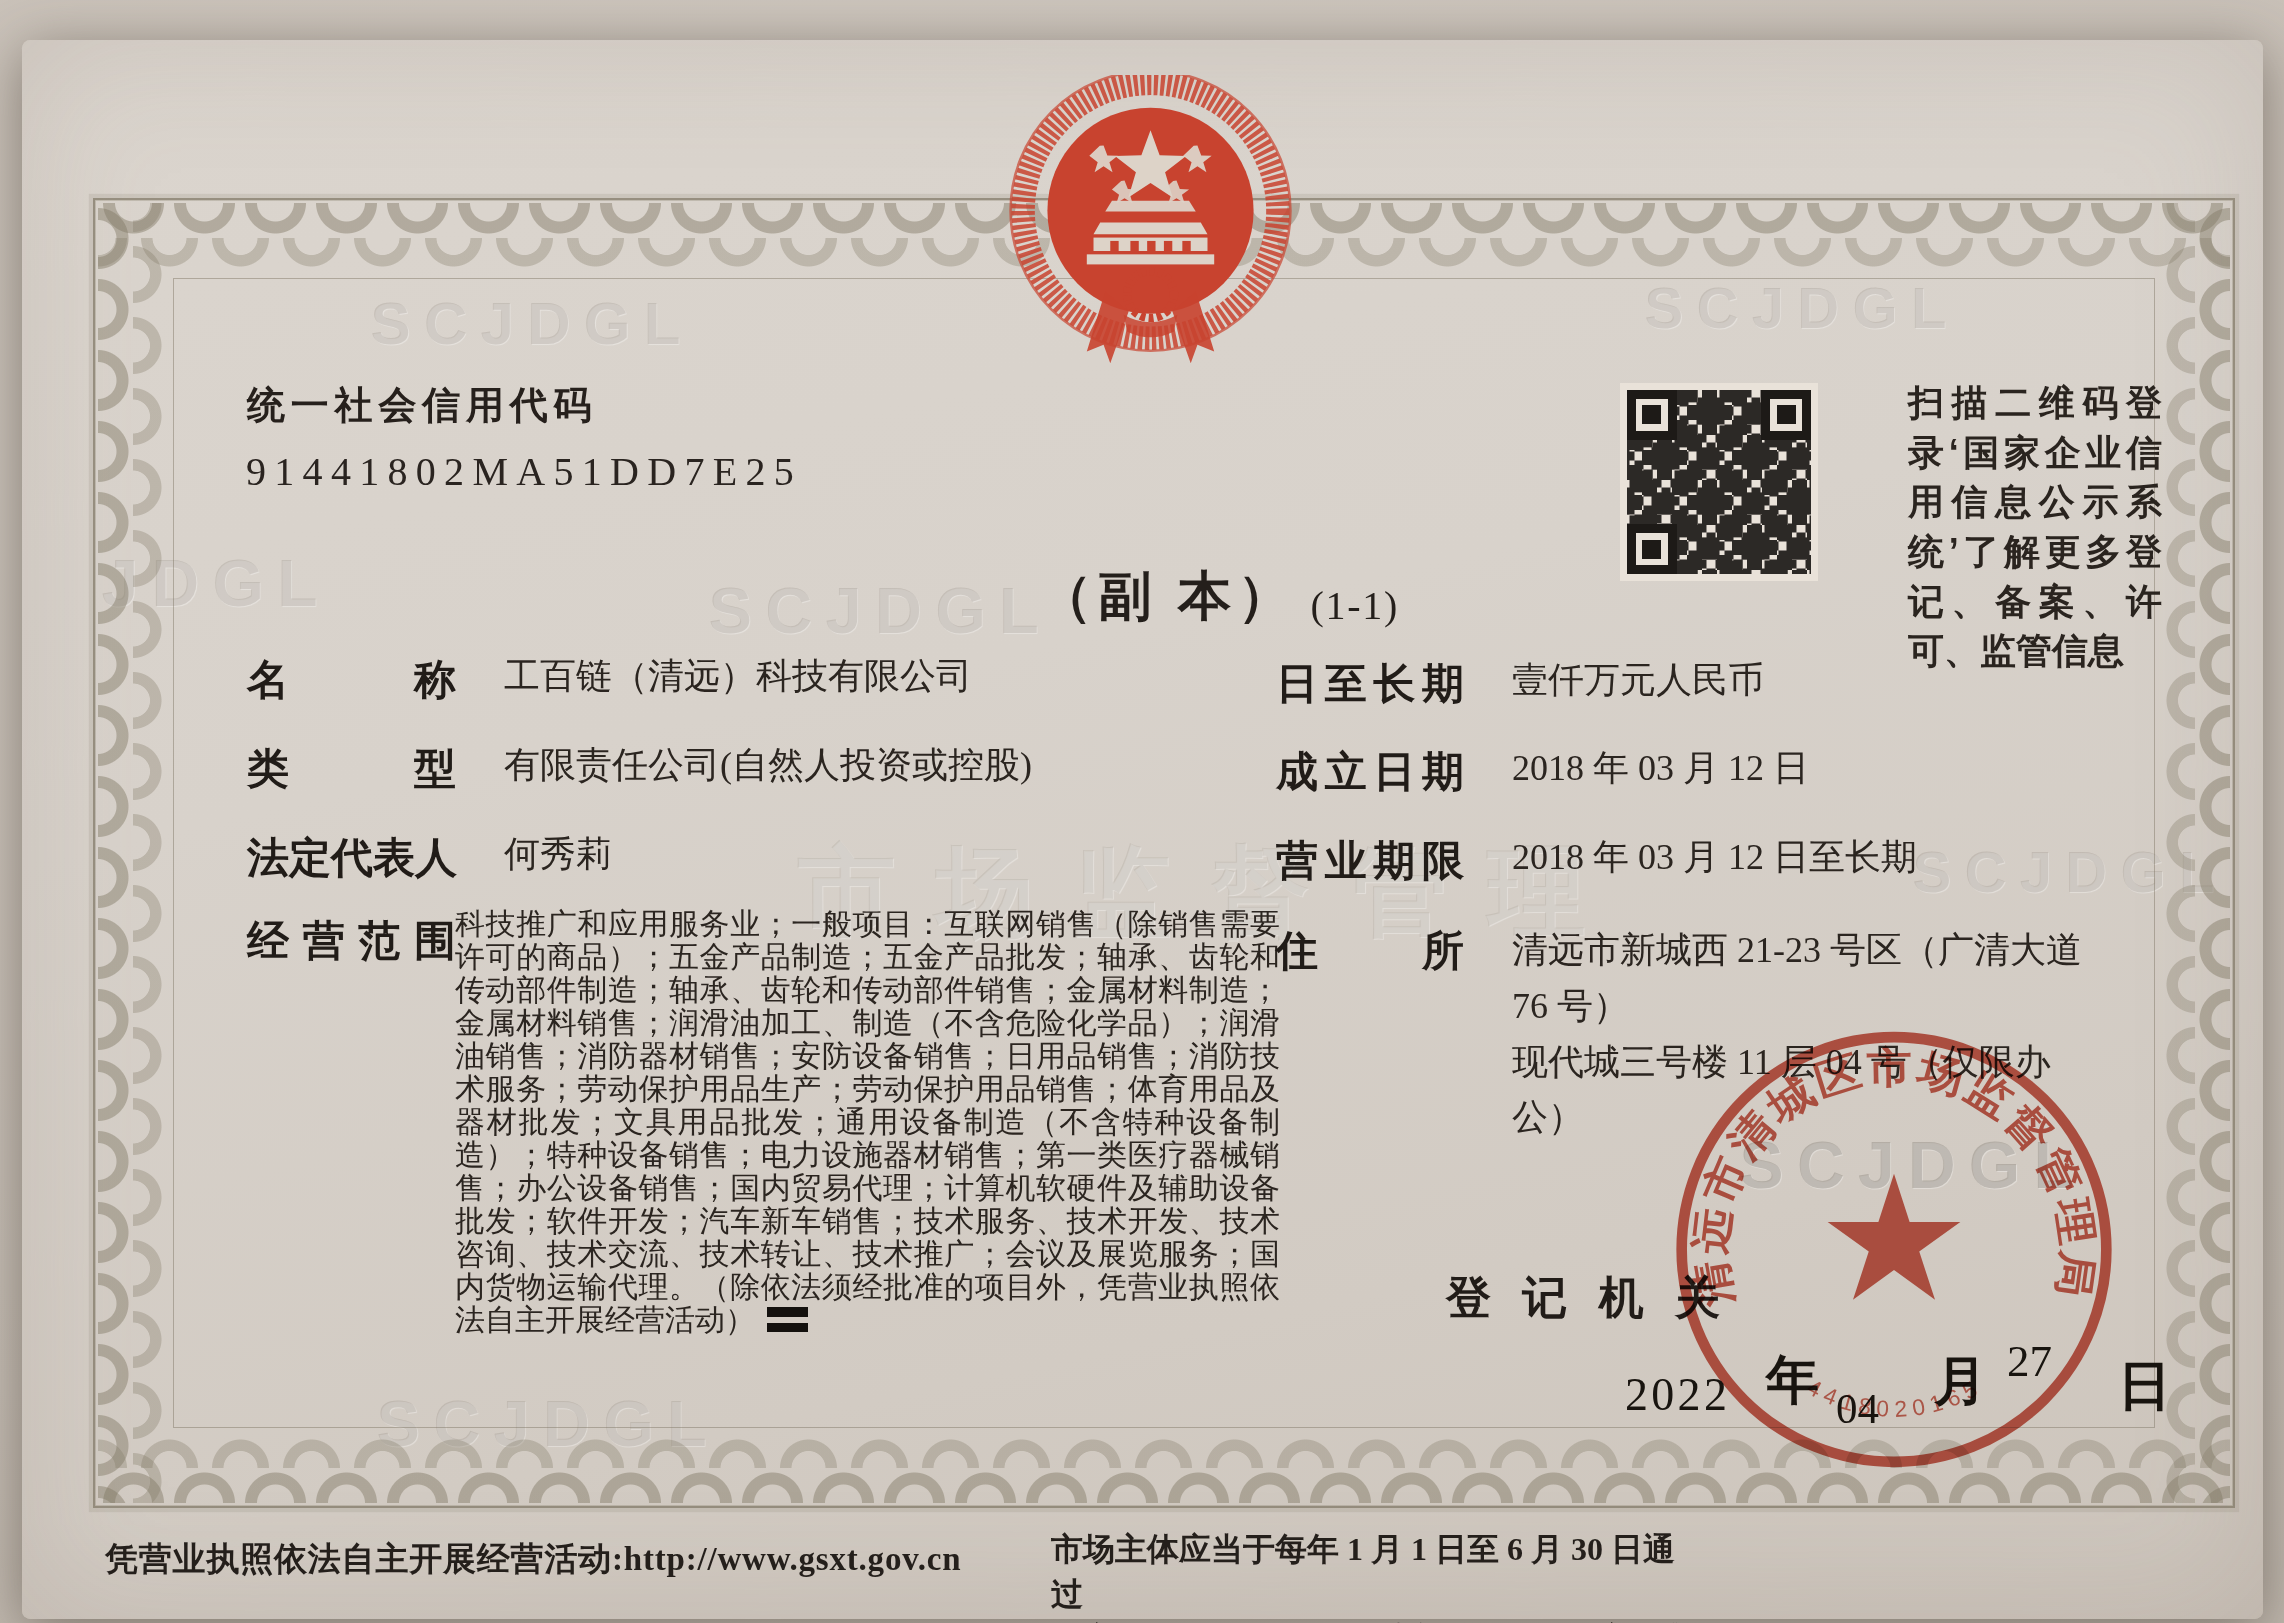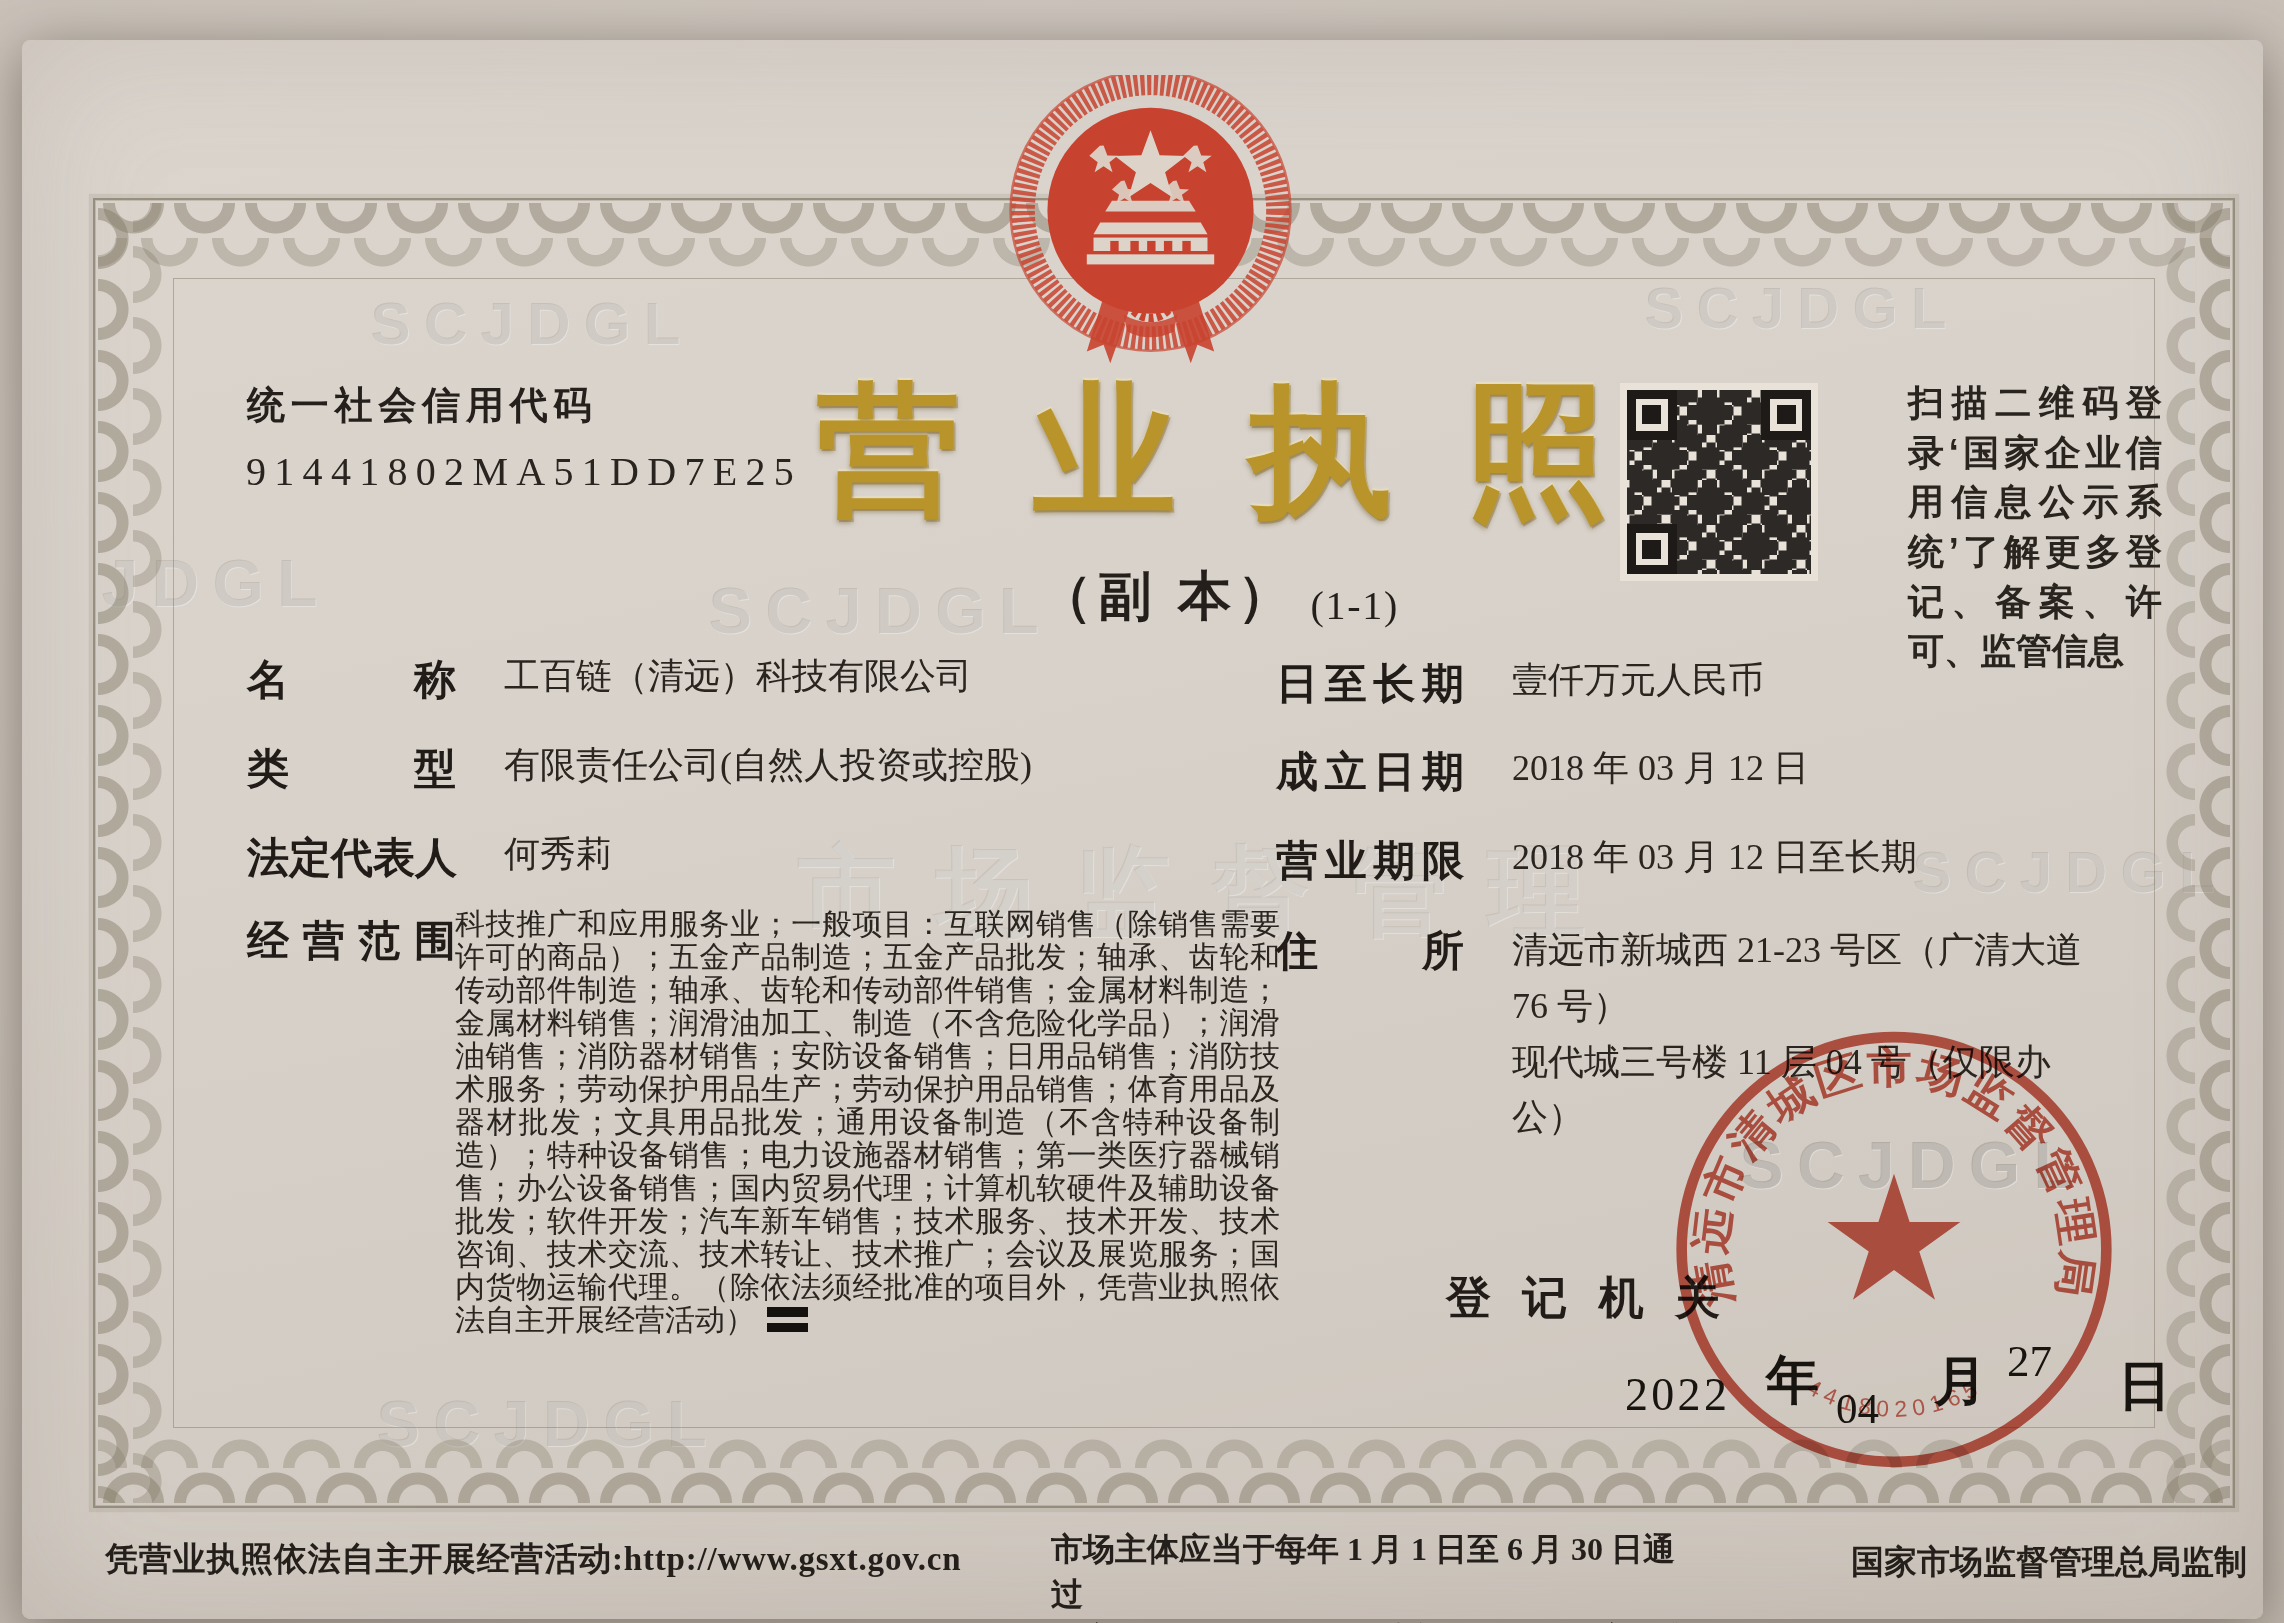--- a/index.html
+++ b/index.html
@@ -162,21 +162,20 @@
     <rect x="210" y="198" width="10" height="12" fill="#c8432f"></rect>
     <circle cx="172" cy="262" r="28" fill="none" stroke="#c8432f" stroke-width="10" stroke-dasharray="6 4"></circle>
     <path fill="#c8432f" opacity=".9" d="M118 258 L96 330 L116 322 L124 344 L146 282 Z"></path>
     <path fill="#c8432f" opacity=".9" d="M226 258 L248 330 L228 322 L220 344 L198 282 Z"></path>
     <path fill="#c8432f" opacity=".85" d="M140 286 Q172 304 204 286 L200 306 Q172 320 144 306 Z"></path>
   </svg>
 
   <div class="credit-label">统一社会信用代码</div>
   <div class="credit-code">91441802MA51DD7E25</div>
 
-  <div class="doc-title">营业执照</div>
   <div class="doc-sub">
     <span>（副  本）</span><span class="doc-pg">(1-1)</span>
   </div>
 
   <div class="qr">
     <div class="mods"></div>
     <div class="finder f-tl"></div>
     <div class="finder f-tr"></div>
     <div class="finder f-bl"></div>
   </div>
@@ -236,15 +235,14 @@
     <text font-size="30" fill="#c23b28" letter-spacing="10" opacity=".85" font-family="Liberation Sans, sans-serif">
       <textPath href="#sealArcBottom" startOffset="18" textLength="250">4418020165</textPath>
     </text>
   </svg>
 
   <div class="foot f-left">凭营业执照依法自主开展经营活动:http://www.gsxt.gov.cn</div>
   <div class="foot f-center">
     <div>市场主体应当于每年 1 月 1 日至 6 月 30 日通过</div>
     <div>国家企业信用信息公示系统报送公示年度报告</div>
   </div>
-  <div class="foot f-right">国家市场监督管理总局监制</div>
 </div>
 
 
 </body></html>

